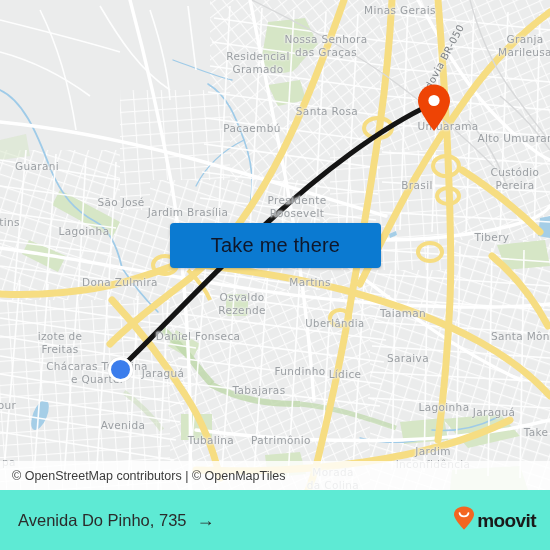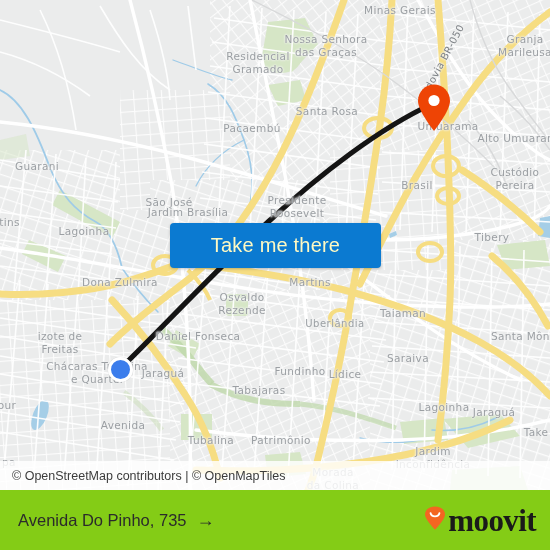--- a/index.html
+++ b/index.html
@@ -86,21 +86,21 @@
   
   #take-me-there {
     position: absolute;
     left: 170px;
     top: 223px;
     width: 211px;
     height: 45px;
     background: #0b7ad1;
     border: none;
     border-radius: 4px;
-    color: #fef9c3;
+    color: #0f172a;
     font-family: "Liberation Sans", sans-serif;
     font-size: 20px;
     font-weight: 400;
     letter-spacing: .2px;
     cursor: pointer;
     box-shadow: 0 1px 3px rgba(0,0,0,.22);
     display: flex;
     align-items: center;
     justify-content: center;
     padding: 0;
@@ -126,21 +126,21 @@
     letter-spacing: 0;
   }
 
   
   #footer {
     position: absolute;
     left: 0;
     top: 490px;
     width: 550px;
     height: 60px;
-    background: #84cc16;
+    background: #5eead4;
     display: flex;
     align-items: center;
     justify-content: space-between;
     box-sizing: border-box;
     padding: 0 14px 0 18px;
   }
   #route-summary {
     display: flex;
     align-items: center;
     gap: 9px;
@@ -154,22 +154,22 @@
     color: #2b2b2b;
     line-height: 1;
     padding: 0 1px;
   }
   #moovit-logo {
     display: flex;
     align-items: center;
     gap: 2px;
   }
   #moovit-logo .wordmark {
-    font-family: Liberation Serif, serif;
-    font-size: 31px;
+    font-family: Liberation Sans, sans-serif;
+    font-size: 19px;
     font-weight: bold;
     color: #1a1a1a;
     letter-spacing: -.6px;
     line-height: 1;
   }
 </style>
 </head>
 <body>
 
 <div id="app">
@@ -400,21 +400,21 @@
 Marileusa</div>
         <div class="maplabel" style="left: 307px; top: 111px; margin-left: 20px;">Santa Rosa</div>
         <div class="maplabel" style="left: 252px; top: 128px;">Pacaembú</div>
         <div class="maplabel road" style="left: 442px; top: 63px; transform: translate(-50%, -50%) rotate(-62deg);">Rodovia BR-050</div>
         <div class="maplabel" style="left: 448px; top: 126px;">Umuarama</div>
         <div class="maplabel" style="left: 521px; top: 138px;">Alto Umuarama</div>
         <div class="maplabel" style="left: 37px; top: 166px;">Guarani</div>
         <div class="maplabel" style="left: 417px; top: 185px;">Brasil</div>
         <div class="maplabel" style="left: 515px; top: 178px;">Custódio
 Pereira</div>
-        <div class="maplabel" style="left: 121px; top: 202px; margin-left: 48px;">São José</div>
+        <div class="maplabel" style="left: 121px; top: 202px;">São José</div>
         <div class="maplabel" style="left: 188px; top: 212px;">Jardim Brasília</div>
         <div class="maplabel" style="left: 297px; top: 206px;">Presidente
 Roosevelt</div>
         <div class="maplabel" style="left: 492px; top: 237px;">Tibery</div>
         <div class="maplabel" style="left: 84px; top: 231px;">Lagoinha</div>
         <div class="maplabel" style="left: 6px; top: 222px;">ntins</div>
         <div class="maplabel" style="left: 120px; top: 282px;">Dona Zulmira</div>
         <div class="maplabel" style="left: 310px; top: 282px;">Martins</div>
         <div class="maplabel" style="left: 242px; top: 303px;">Osvaldo
 Rezende</div>

